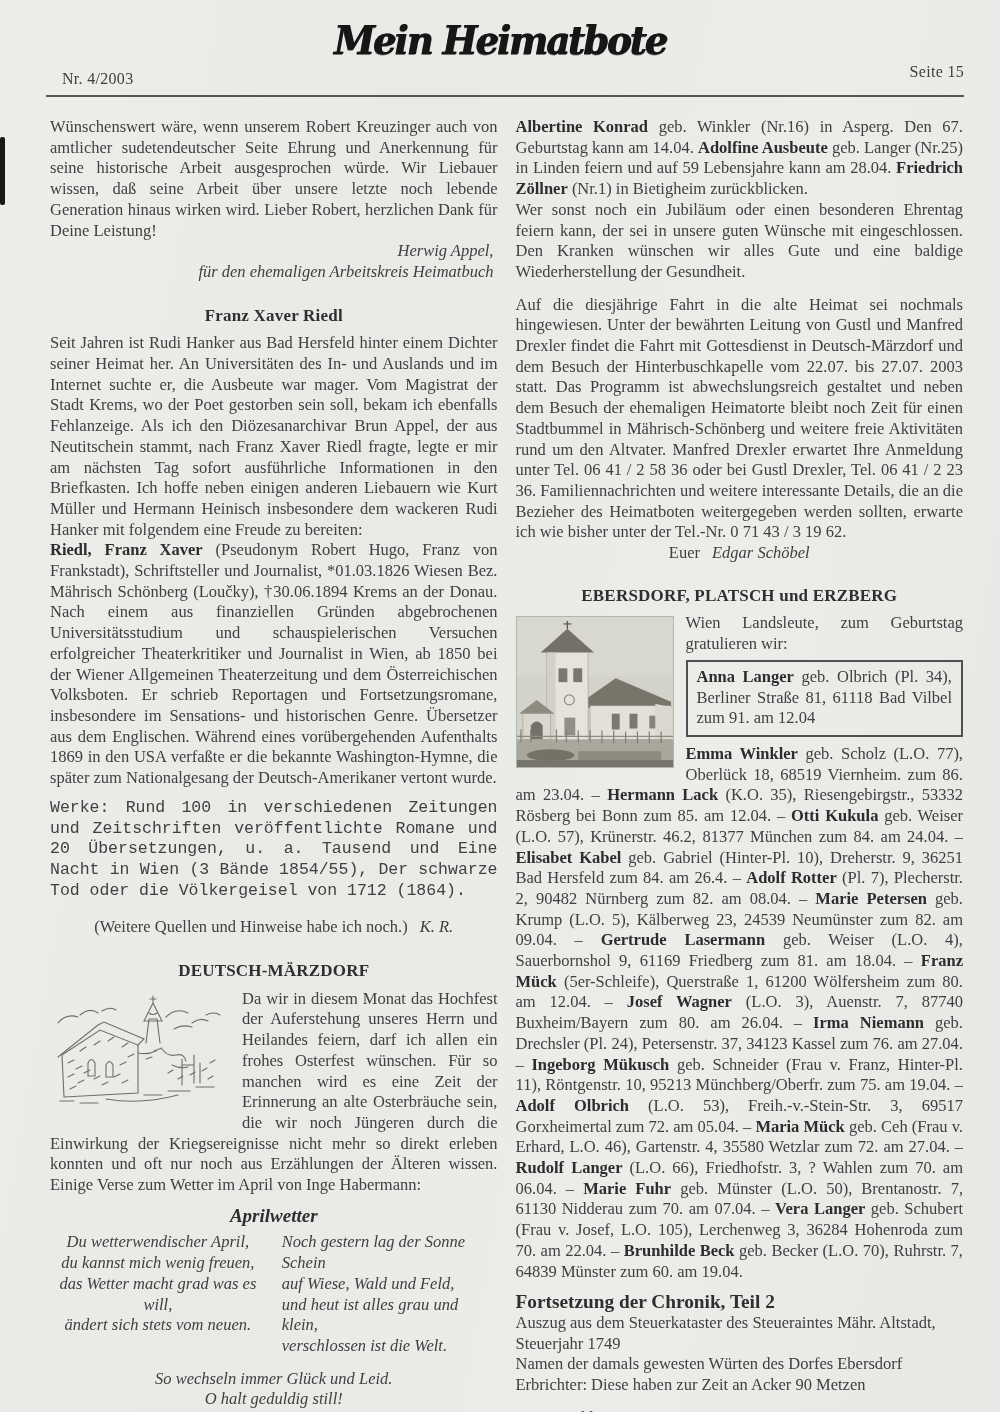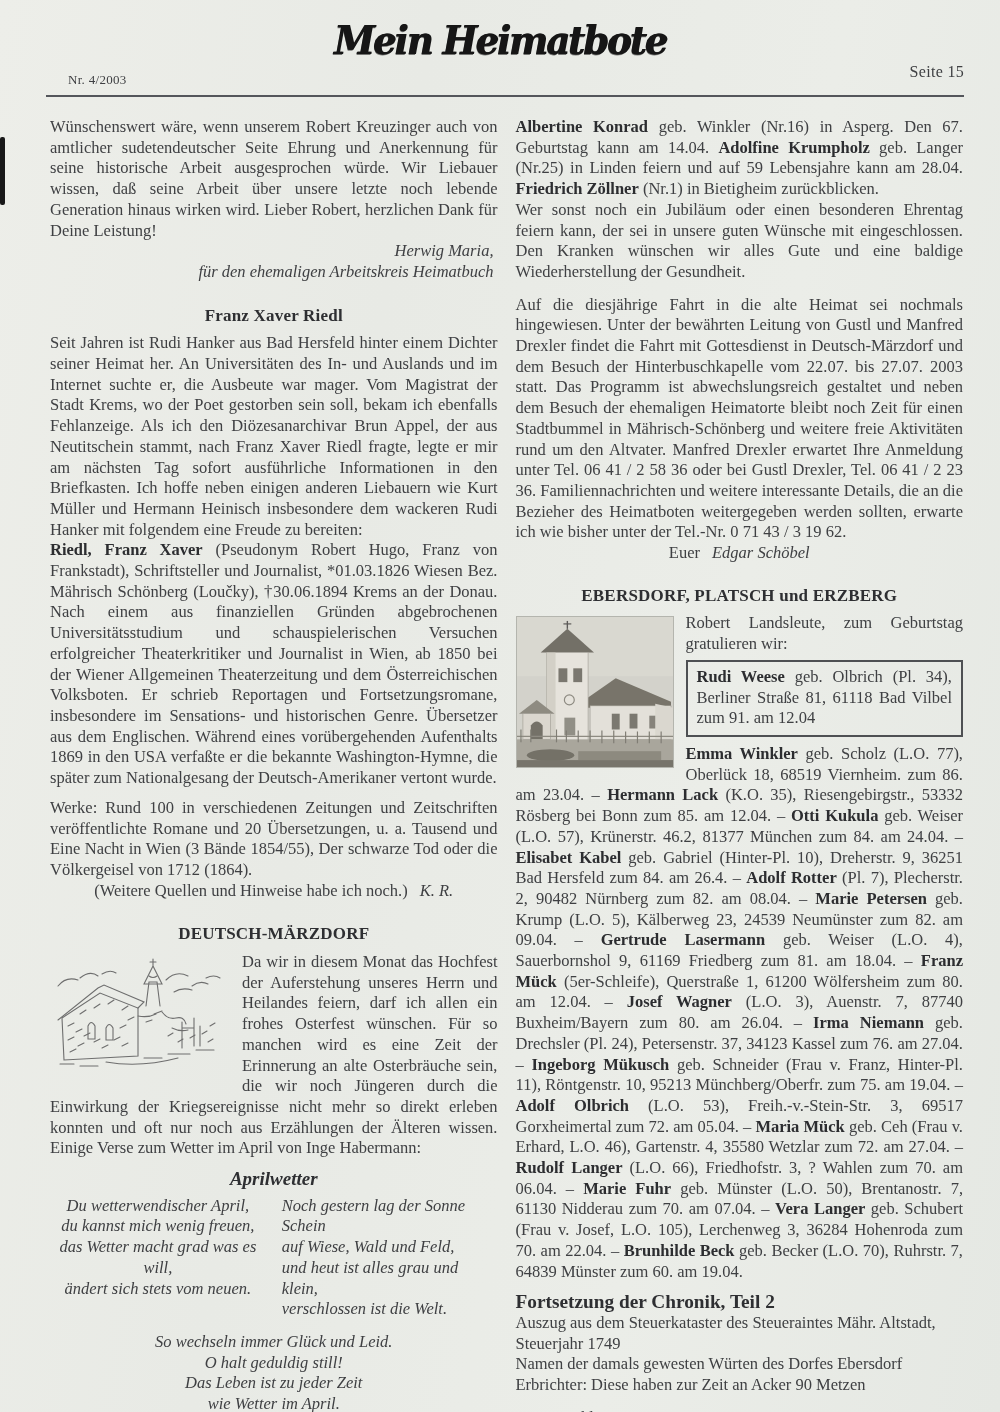--- a/index.html
+++ b/index.html
@@ -9,21 +9,21 @@
     background:#e6e9e4;
   }
   .page{
     position:relative;width:1000px;height:1412px;
     background:linear-gradient(100deg,#edeee9 0%,#e8eae5 35%,#ebede8 68%,#e5e8e3 100%);
     color:#3f4043;
   }
   .scan-bar{position:absolute;left:0;top:137px;width:5px;height:68px;background:#181818;border-radius:2px;}
   
   .hdr{position:relative;height:68px;padding-top:24px;}
-  .hdr .issue{position:absolute;left:68px;bottom:4px;font-size:13px;letter-spacing:.3px;}
+  .hdr .issue{position:absolute;left:62px;bottom:4px;font-size:16px;letter-spacing:.3px;}
   .hdr .pageno{position:absolute;right:36px;bottom:11px;font-size:16px;letter-spacing:.3px;}
   .masthead{
     position:absolute;left:0;right:0;top:18px;text-align:center;
     font-family:"DejaVu Serif",serif;font-weight:bold;font-style:italic;
     font-size:37px;letter-spacing:-2px;color:#161616;
     text-shadow:1px 0 0 #161616, 0 1px 0 rgba(20,20,20,.55);
     transform:scaleY(1.04);
   }
   .rule{margin:3px 36px 0 46px;border-top:2.5px solid #54565b;
         box-shadow:0 3px 0 -1px rgba(90,95,100,.28);}
@@ -74,28 +74,28 @@
     <div class="masthead">Mein Heimatbote</div>
     <div class="pageno">Seite 15</div>
   </header>
   <div class="rule"></div>
 
   <main class="columns">
 
     <section class="col">
       <p class="para tight">Wünschenswert wäre, wenn unserem Robert Kreuzinger auch von amtlicher sudetendeutscher Seite Ehrung und Anerkennung für seine historische Arbeit ausgesprochen würde. Wir Liebauer wissen, daß seine Arbeit über unsere letzte noch lebende Generation hinaus wirken wird. Lieber Robert, herzlichen Dank für Deine Leistung!</p>
       <div class="sig">
-        <span>Herwig Maria,</span><br>
+        <span>Herwig Appel,</span><br>
         <span>für den ehemaligen Arbeitskreis Heimatbuch</span>
       </div>
 
       <h2 class="h-center">Franz Xaver Riedl</h2>
       <p class="para tight">Seit Jahren ist Rudi Hanker aus Bad Hersfeld hinter einem Dichter seiner Heimat her. An Universitäten des In- und Auslands und im Internet suchte er, die Ausbeute war mager. Vom Magistrat der Stadt Krems, wo der Poet gestorben sein soll, bekam ich ebenfalls Fehlanzeige. Als ich den Diözesanarchivar Brun Appel, der aus Neutitschein stammt, nach Franz Xaver Riedl fragte, legte er mir am nächsten Tag sofort ausführliche Informationen in den Briefkasten. Ich hoffe neben einigen anderen Liebauern wie Kurt Müller und Hermann Heinisch insbesondere dem wackeren Rudi Hanker mit folgendem eine Freude zu bereiten:</p>
       <p class="para tight"><b>Riedl, Franz Xaver</b> (Pseudonym Robert Hugo, Franz von Frankstadt), Schriftsteller und Journalist, *01.03.1826 Wiesen Bez. Mährisch Schönberg (Loučky), †30.06.1894 Krems an der Donau. Nach einem aus finanziellen Gründen abgebrochenen Universitätsstudium und schauspielerischen Versuchen erfolgreicher Theaterkritiker und Journalist in Wien, ab 1850 bei der Wiener Allgemeinen Theaterzeitung und dem Österreichischen Volksboten. Er schrieb Reportagen und Fortsetzungsromane, insbesondere im Sensations- und historischen Genre. Übersetzer aus dem Englischen. Während eines vorübergehenden Aufenthalts 1869 in den USA verfaßte er die bekannte Washington-Hymne, die später zum Nationalgesang der Deutsch-Amerikaner vertont wurde.</p>
-      <p class="para" style="margin-top:9px;margin-bottom:0;">Werke: Rund 100 in verschiedenen Zeitungen und Zeitschriften veröffentlichte Romane und 20 Übersetzungen, u. a. Tausend und Eine Nacht in Wien (3 Bände 1854/55), Der schwarze Tod oder die Völkergeisel von 1712 (1864).</p>
+      <p class="para" style="margin-top:9px;margin-bottom:16px;font-family:Liberation Mono, monospace;">Werke: Rund 100 in verschiedenen Zeitungen und Zeitschriften veröffentlichte Romane und 20 Übersetzungen, u. a. Tausend und Eine Nacht in Wien (3 Bände 1854/55), Der schwarze Tod oder die Völkergeisel von 1712 (1864).</p>
       <div class="split">
         <span>(Weitere Quellen und Hinweise habe ich noch.)</span>
         <span class="r">K. R.</span>
       </div>
 
       <h2 class="h-center">DEUTSCH-MÄRZDORF</h2>
       <div class="sketch">
         <svg viewBox="0 0 182 118" fill="none" stroke="#6e6e6e" stroke-width="1.1" stroke-linecap="round">
           <path d="M8,30 q8,-10 20,-6 M30,22 q10,-8 18,-2 M52,18 q8,-5 14,-1"></path>
           <path d="M116,24 q10,-10 22,-4 M142,30 q8,-6 16,-2 M124,36 q8,-5 18,-2 M156,22 q8,-4 14,0"></path>
@@ -121,21 +121,21 @@
         <div class="pcol c">Du wetterwendischer April,<br>du kannst mich wenig freuen,<br>das Wetter macht grad was es will,<br>ändert sich stets vom neuen.</div>
         <div class="pcol l">Noch gestern lag der Sonne Schein<br>auf Wiese, Wald und Feld,<br>und heut ist alles grau und klein,<br>verschlossen ist die Welt.</div>
       </div>
       <div class="poem-center">So wechseln immer Glück und Leid.<br>O halt geduldig still!<br>Das Leben ist zu jeder Zeit<br>wie Wetter im April.</div>
 
       <p class="para">Das Wetter soll uns aber nicht stören, denn wir brauchen alle Formen zum Wachsen und Gedeihen und wir freuen uns, auf das Erwachen der Natur bei jedem Wetter.</p>
 
     </section>
 
     <section class="col">
-      <p class="para tight"><b>Albertine Konrad</b> geb. Winkler (Nr.16) in Asperg. Den 67. Geburtstag kann am 14.04. <b>Adolfine Krumpholz</b> geb. Langer (Nr.25) in Linden feiern und auf 59 Lebensjahre kann am 28.04. <b>Friedrich Zöllner</b> (Nr.1) in Bietigheim zurückblicken.</p>
+      <p class="para tight"><b>Albertine Konrad</b> geb. Winkler (Nr.16) in Asperg. Den 67. Geburtstag kann am 14.04. <b>Adolfine Ausbeute</b> geb. Langer (Nr.25) in Linden feiern und auf 59 Lebensjahre kann am 28.04. <b>Friedrich Zöllner</b> (Nr.1) in Bietigheim zurückblicken.</p>
       <p class="para">Wer sonst noch ein Jubiläum oder einen besonderen Ehrentag feiern kann, der sei in unsere guten Wünsche mit eingeschlossen. Den Kranken wünschen wir alles Gute und eine baldige Wiederherstellung der Gesundheit.</p>
       <p class="para tight" style="margin-top:12px;">Auf die diesjährige Fahrt in die alte Heimat sei nochmals hingewiesen. Unter der bewährten Leitung von Gustl und Manfred Drexler findet die Fahrt mit Gottesdienst in Deutsch-Märzdorf und dem Besuch der Hinterbuschkapelle vom 22.07. bis 27.07. 2003 statt. Das Programm ist abwechslungsreich gestaltet und neben dem Besuch der ehemaligen Heimatorte bleibt noch Zeit für einen Stadtbummel in Mährisch-Schönberg und weitere freie Aktivitäten rund um den Altvater. Manfred Drexler erwartet Ihre Anmeldung unter Tel. 06 41 / 2 58 36 oder bei Gustl Drexler, Tel. 06 41 / 2 23 36. Familiennachrichten und weitere interessante Details, die an die Bezieher des Heimatboten weitergegeben werden sollten, erwarte ich wie bisher unter der Tel.-Nr. 0 71 43 / 3 19 62.</p>
       <div class="split">
         <span>Euer</span>
         <span class="r">Edgar Schöbel</span>
       </div>
 
       <h2 class="h-center" style="margin-top:22px;">EBERSDORF, PLATSCH und ERZBERG</h2>
       <div class="photo">
         <svg viewBox="0 0 158 152" preserveAspectRatio="none">
@@ -174,22 +174,22 @@
               <line x1="122" y1="116" x2="122" y2="128"></line>
             <line x1="134" y1="116" x2="134" y2="128"></line>
               <line x1="146" y1="116" x2="146" y2="128"></line>
           </g>
           <ellipse cx="34" cy="140" rx="24" ry="6" fill="#6f6e66"></ellipse>
           <rect x="62" y="136" width="84" height="9" fill="#8a897f"></rect>
           <rect x="0" y="145" width="158" height="7" fill="#73726a"></rect>
           <rect x="0" y="0" width="158" height="152" fill="#b49e7a" opacity="0.07"></rect>
         </svg>
       </div>
-      <p class="para tight">Robert Landsleute, zum Geburtstag gratulieren wir:</p>
-      <div class="anna-box"><b>Rudi Weese</b> geb. Olbrich (Pl. 34), Berliner Straße 81, 61118 Bad Vilbel zum 91. am 12.04</div>
+      <p class="para tight">Wien Landsleute, zum Geburtstag gratulieren wir:</p>
+      <div class="anna-box"><b>Anna Langer</b> geb. Olbrich (Pl. 34), Berliner Straße 81, 61118 Bad Vilbel zum 91. am 12.04</div>
       <p class="para tight"><b>Emma Winkler</b> geb. Scholz (L.O. 77), Oberlück 18, 68519 Viernheim. zum 86. am 23.04. – <b>Hermann Lack</b> (K.O. 35), Riesengebirgstr., 53332 Rösberg bei Bonn zum 85. am 12.04. – <b>Otti Kukula</b> geb. Weiser (L.O. 57), Krünerstr. 46.2, 81377 München zum 84. am 24.04. – <b>Elisabet Kabel</b> geb. Gabriel (Hinter-Pl. 10), Dreherstr. 9, 36251 Bad Hersfeld zum 84. am 26.4. – <b>Adolf Rotter</b> (Pl. 7), Plecherstr. 2, 90482 Nürnberg zum 82. am 08.04. – <b>Marie Petersen</b> geb. Krump (L.O. 5), Kälberweg 23, 24539 Neumünster zum 82. am 09.04. – <b>Gertrude Lasermann</b> geb. Weiser (L.O. 4), Sauerbornshol 9, 61169 Friedberg zum 81. am 18.04. – <b>Franz Mück</b> (5er-Schleife), Querstraße 1, 61200 Wölfersheim zum 80. am 12.04. – <b>Josef Wagner</b> (L.O. 3), Auenstr. 7, 87740 Buxheim/Bayern zum 80. am 26.04. – <b>Irma Niemann</b> geb. Drechsler (Pl. 24), Petersenstr. 37, 34123 Kassel zum 76. am 27.04. – <b>Ingeborg Mükusch</b> geb. Schneider (Frau v. Franz, Hinter-Pl. 11), Röntgenstr. 10, 95213 Münchberg/Oberfr. zum 75. am 19.04. – <b>Adolf Olbrich</b> (L.O. 53), Freih.-v.-Stein-Str. 3, 69517 Gorxheimertal zum 72. am 05.04. – <b>Maria Mück</b> geb. Ceh (Frau v. Erhard, L.O. 46), Gartenstr. 4, 35580 Wetzlar zum 72. am 27.04. – <b>Rudolf Langer</b> (L.O. 66), Friedhofstr. 3, ? Wahlen zum 70. am 06.04. – <b>Marie Fuhr</b> geb. Münster (L.O. 50), Brentanostr. 7, 61130 Nidderau zum 70. am 07.04. – <b>Vera Langer</b> geb. Schubert (Frau v. Josef, L.O. 105), Lerchenweg 3, 36284 Hohenroda zum 70. am 22.04. – <b>Brunhilde Beck</b> geb. Becker (L.O. 70), Ruhrstr. 7, 64839 Münster zum 60. am 19.04.</p>
 
       <div class="chron">
         <h3 class="chron-head">Fortsetzung der Chronik, Teil 2</h3>
         <div class="chron-intro">Auszug aus dem Steuerkataster des Steueraintes Mähr. Altstadt, Steuerjahr 1749<br>Namen der damals gewesten Würten des Dorfes Ebersdorf<br>Erbrichter: Diese haben zur Zeit an Acker 90 Metzen</div>
         <div class="chron-table">
             <div class="chron-row">
               <span class="chron-cell">Hans Winkler</span>
               <span class="chron-cell">Nr. 1</span>
               <span class="chron-cell"></span>

